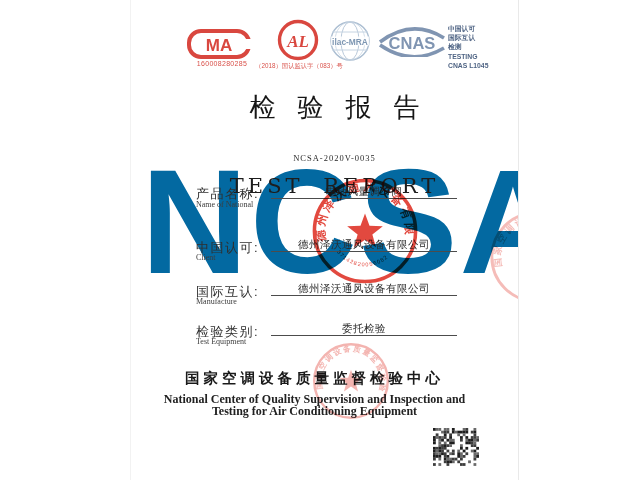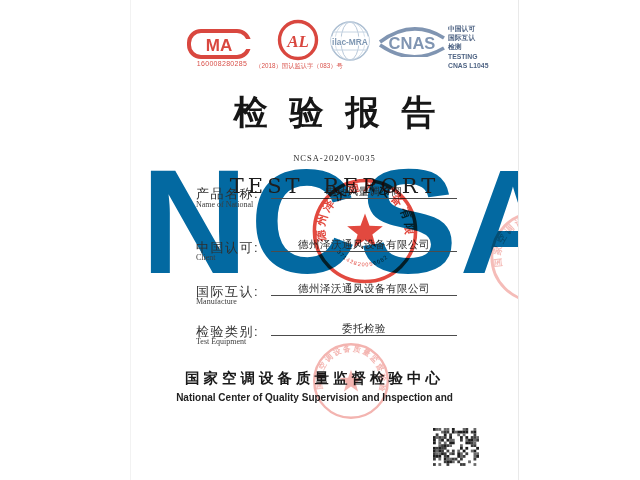--- a/index.html
+++ b/index.html
@@ -9,38 +9,38 @@
   .abs{position:absolute;}
   
   .watermark{left:10px;top:148px;font-size:148px;font-weight:bold;color:#0369a1;
     letter-spacing:2px;line-height:1;z-index:0;user-select:none;white-space:nowrap;}
   
   .logos{z-index:1;}
   .cma-num{left:46px;top:60px;width:90px;text-align:center;font-size:7px;color:#d9514a;letter-spacing:.3px;}
   .cal-cap{left:108px;top:62px;width:120px;text-align:center;font-size:6.3px;color:#d9514a;}
   .accred{left:317px;top:24px;font-size:6.8px;font-weight:bold;color:#4f6484;line-height:1.35;}
   
-  .title-zh{left:0;right:-20px;top:90px;text-align:center;font-size:34px;font-weight:bold;color:#161616;
+  .title-zh{left:0;right:-20px;top:90px;text-align:center;font-size:26px;font-weight:normal;color:#161616;
     letter-spacing:22px;padding-left:22px;font-family:"Liberation Serif", serif;z-index:1;}
   .title-en{left:0;right:-20px;top:128px;text-align:center;font-size:21px;color:#1d1d1d;
     letter-spacing:4px;word-spacing:9px;font-family:"DejaVu Serif", serif;z-index:1;margin-top:46px;}
   .report-no{left:0;right:-20px;top:153px;text-align:center;font-size:8.5px;color:#2a2a2a;
     letter-spacing:1px;font-family:Liberation Serif, serif;z-index:1;}
   
   .field{z-index:1;}
   .flabel-zh{position:absolute;left:65px;font-size:13px;color:#2f2f2f;letter-spacing:1.5px;white-space:nowrap;}
   .flabel-en{position:absolute;left:65px;font-size:8px;color:#3c3c3c;font-family:"Liberation Serif", serif;white-space:nowrap;}
   .fline{position:absolute;left:140px;width:186px;border-bottom:1px solid #4c4c4c;height:0;}
   .fvalue{position:absolute;left:140px;width:186px;text-align:center;font-size:10.5px;color:#2b2b2b;
     letter-spacing:.5px;white-space:nowrap;}
   
   .footer-zh{left:-20px;right:0;top:369px;text-align:center;font-size:14.5px;font-weight:bold;color:#1a1a1a;
     letter-spacing:4px;z-index:1;}
-  .footer-en{left:-20px;right:0;text-align:center;font-size:10px;font-weight:bold;color:#222;
-    font-family:Liberation Sans, sans-serif;z-index:1;letter-spacing:0;}
+  .footer-en{left:-20px;right:0;text-align:center;font-size:12px;font-weight:bold;color:#222;
+    font-family:Liberation Serif, serif;z-index:1;letter-spacing:0;}
   .footer-en.l1{top:392px;} .footer-en.l2{top:404px;}
   .qr{left:302px;top:428px;width:46px;height:38px;z-index:1;}
   
   .stamp{color:#e0392e;mix-blend-mode:multiply;z-index:3;}
   .stamp.main{left:179px;top:176px;width:110px;height:110px;opacity:.92;}
   .stamp.footer-seal{left:180px;top:341px;width:80px;height:80px;opacity:.38;}
   .stamp.partial{left:357px;top:209px;width:96px;height:96px;opacity:.34;}
   .logo-svg{position:absolute;}
 </style>
 </head>
@@ -113,20 +113,21 @@
   </div>
   <div class="field">
     <div class="flabel-zh" style="top:323px">检验类别:</div>
     <div class="flabel-en" style="top:337px">Test Equipment</div>
     <div class="fvalue" style="top:322px">委托检验</div>
     <div class="fline" style="top:335px"></div>
   </div>
 
   <div class="abs footer-zh">国家空调设备质量监督检验中心</div>
   <div class="abs footer-en l1">National Center of Quality Supervision and Inspection and</div>
+  <div class="abs footer-en l2">Testing for Air Conditioning Equipment</div>
   <div class="abs qr"><svg width="46" height="38" viewBox="0 0 46 38" xmlns="http://www.w3.org/2000/svg">
         <rect x="0.0" y="0.0" width="2.8" height="2.8" fill="#1e1e1e"></rect>
         <rect x="2.7" y="0.0" width="2.8" height="2.8" fill="#6a6a6a"></rect>
         <rect x="5.4" y="0.0" width="2.8" height="2.8" fill="#6a6a6a"></rect>
         <rect x="10.8" y="0.0" width="2.8" height="2.8" fill="#6a6a6a"></rect>
         <rect x="13.5" y="0.0" width="2.8" height="2.8" fill="#6a6a6a"></rect>
         <rect x="18.9" y="0.0" width="2.8" height="2.8" fill="#1e1e1e"></rect>
         <rect x="29.7" y="0.0" width="2.8" height="2.8" fill="#6a6a6a"></rect>
         <rect x="32.4" y="0.0" width="2.8" height="2.8" fill="#3d3d3d"></rect>
         <rect x="40.5" y="0.0" width="2.8" height="2.8" fill="#6a6a6a"></rect>

